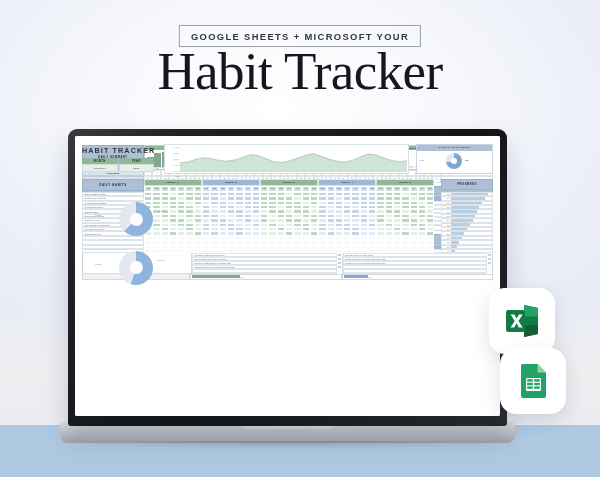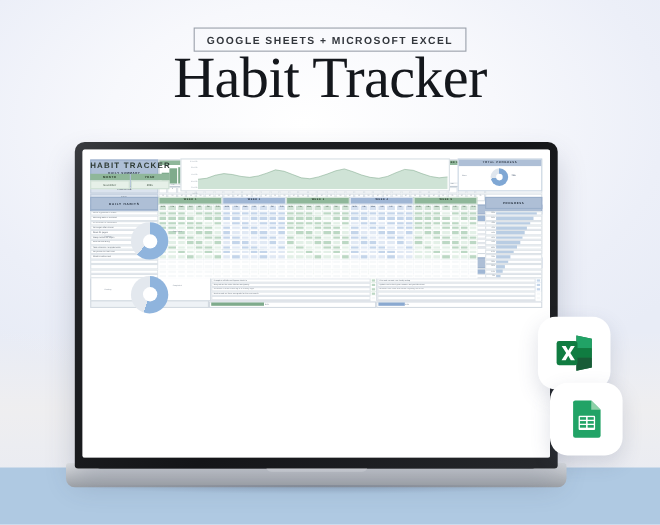--- a/index.html
+++ b/index.html
@@ -203,21 +203,21 @@
 </style>
 </head>
 <body>
 
 <div id="stage">
 
   <div class="bg-top"></div>
   <div class="bg-wash"></div>
   <div class="bg-bottom"></div>
 
-  <div class="badge">GOOGLE SHEETS + MICROSOFT EXCEL</div>
+  <div class="badge">GOOGLE SHEETS + MICROSOFT YOUR</div>
   <h1 class="title">Habit Tracker</h1>
 
   <div class="laptop">
     <div class="base"></div>
     <div class="kbd"></div>
     <div class="base-lip"></div>
     <div class="base-shadow"></div>
 
     <div class="lid">
       <div class="screen">

